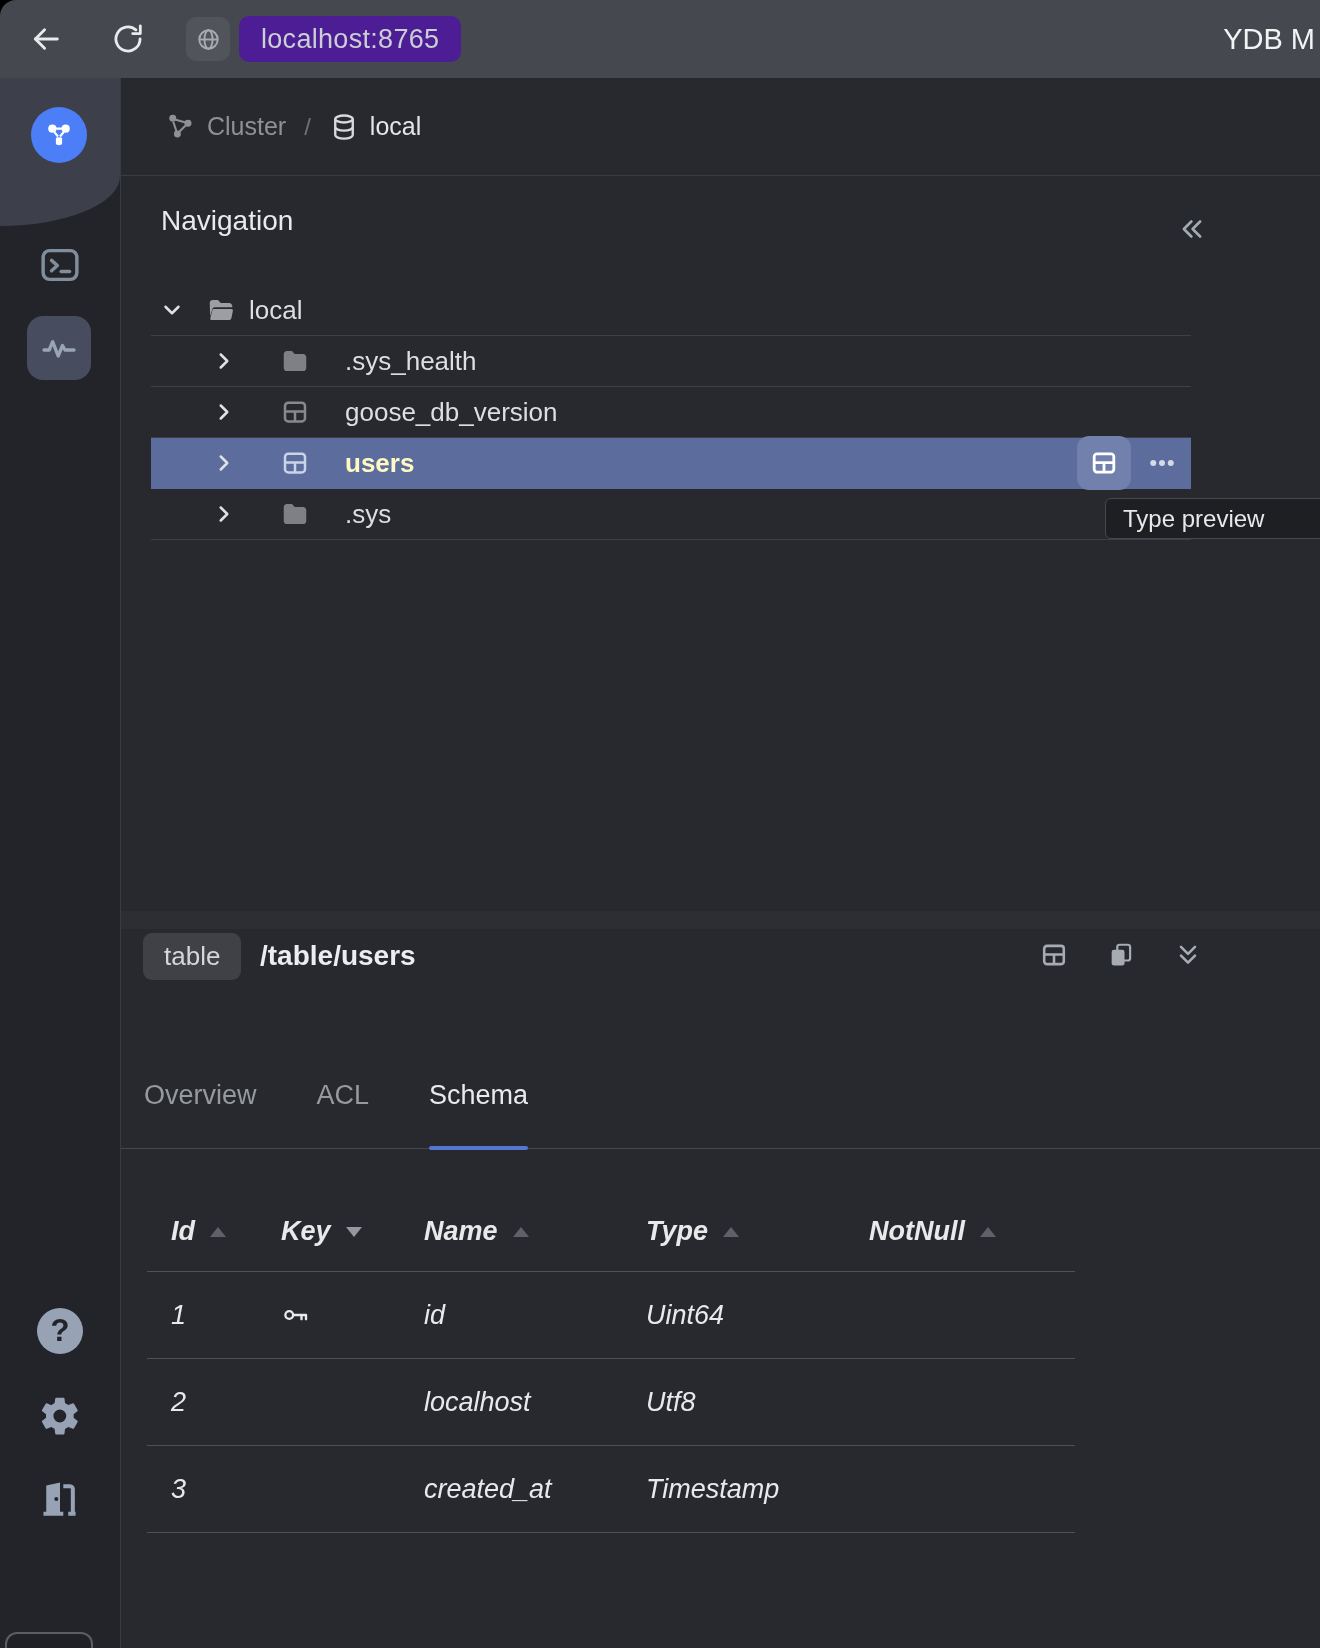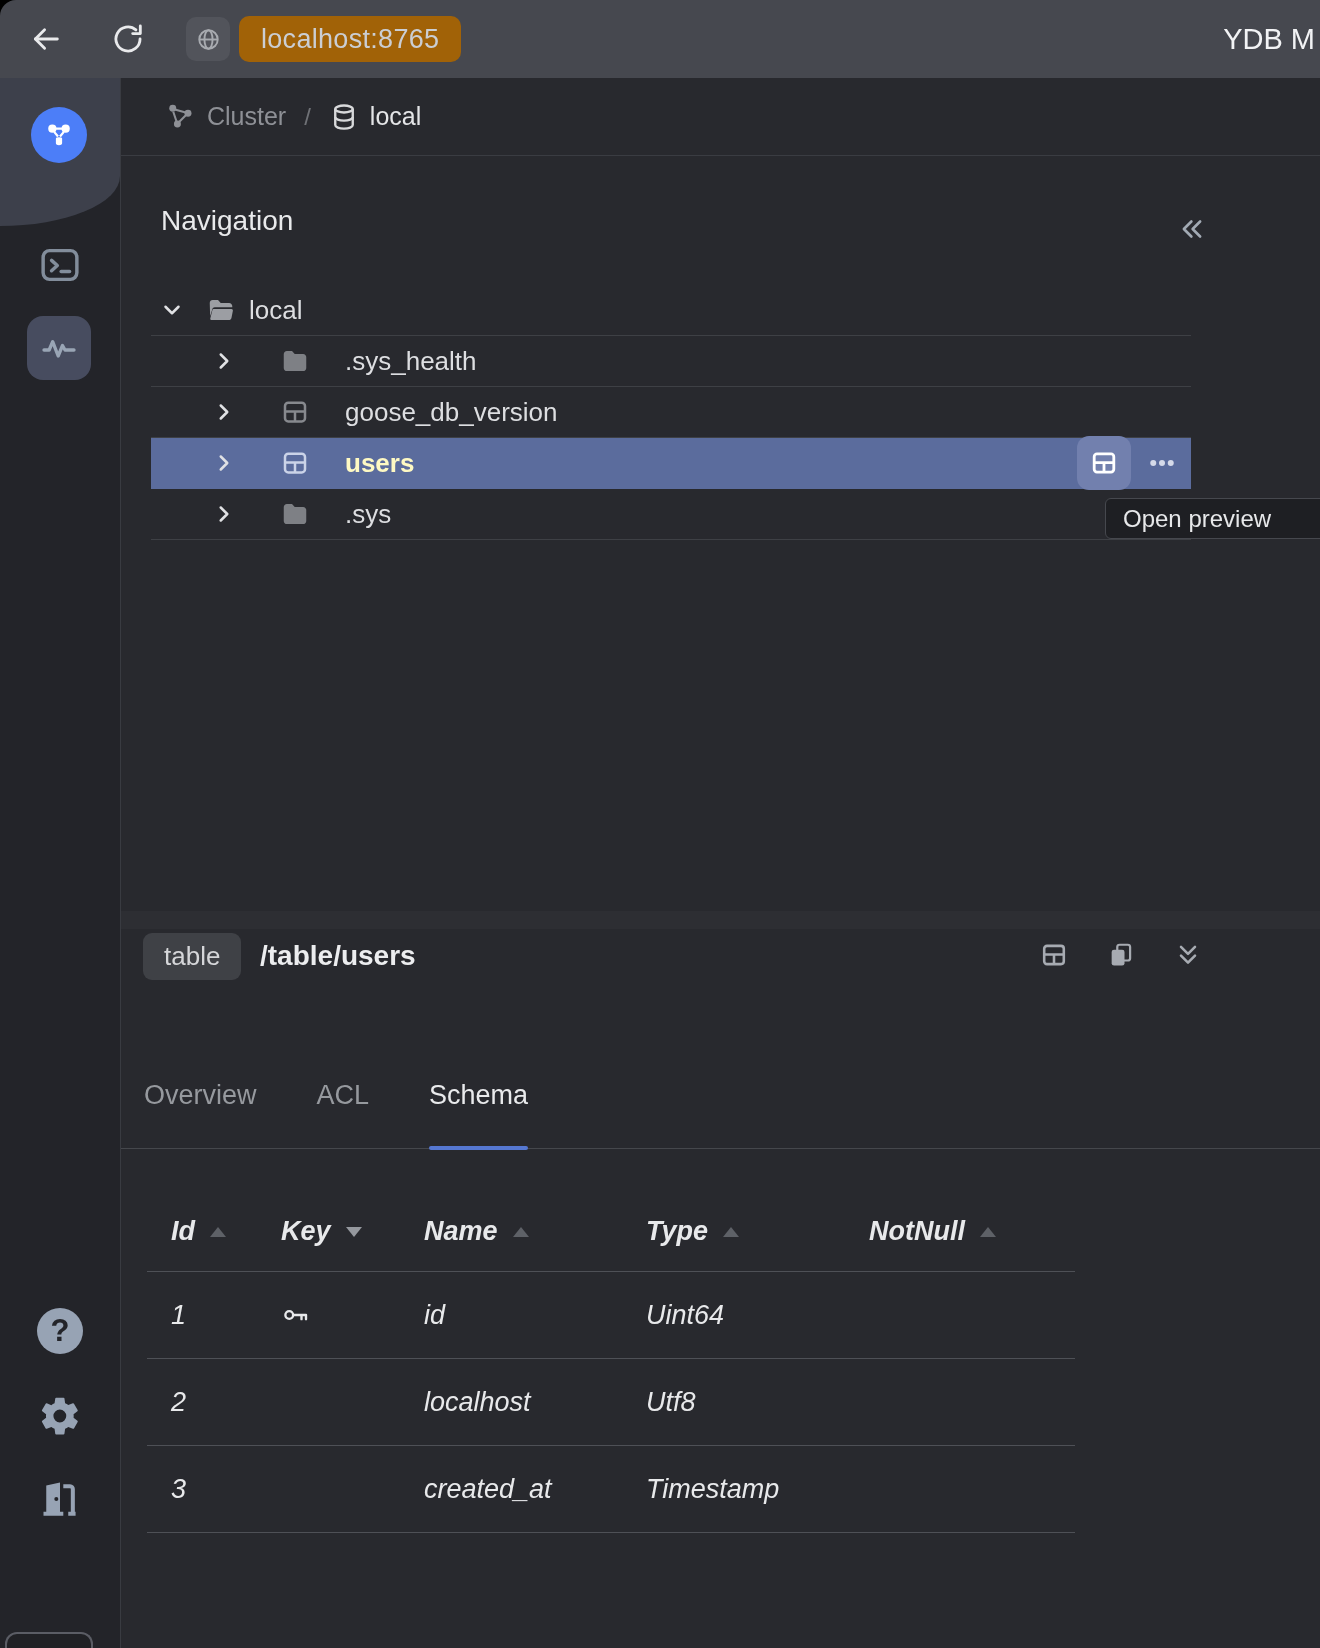--- a/index.html
+++ b/index.html
@@ -13,21 +13,21 @@
 
   
   .topbar{position:relative;height:78px;background:var(--topbar);border-radius:16px 0 0 0;
           display:flex;align-items:center;}
   .nav-btn{width:40px;height:40px;display:flex;align-items:center;justify-content:center;
            color:#E9EAEC;flex:0 0 auto;cursor:pointer;}
   .btn-back{margin-left:26px;}
   .btn-reload{margin-left:42px;}
   .globe-tile{margin-left:38px;width:44px;height:44px;border-radius:10px;background:#52545B;
               display:flex;align-items:center;justify-content:center;color:#A8ABB0;}
-  .url-pill{margin-left:9px;height:46px;border-radius:10px;background:#a16207;display:flex;
+  .url-pill{margin-left:9px;height:46px;border-radius:10px;background:#4c1d95;display:flex;
             align-items:center;padding:0 22px;font-size:27px;color:#CBCED3;letter-spacing:.3px;}
   .win-title{position:absolute;right:5px;top:0;height:78px;display:flex;align-items:center;
              font-size:29px;color:#F2F3F5;white-space:nowrap;}
 
   
   .app{display:flex;height:1570px;}
 
   
   .sidebar{position:relative;width:121px;background:var(--sidebar-bg);border-right:1px solid #393B41;flex:0 0 auto;}
   .sidebar-tabbg{position:absolute;top:0;left:0;width:120px;height:98px;background:var(--sidebar-tab);}
@@ -43,21 +43,21 @@
   .help-circle{width:46px;height:46px;border-radius:50%;background:#97A3B4;color:#232429;
         display:flex;align-items:center;justify-content:center;font-size:31px;font-weight:700;}
   .icon-gear{top:1315px;height:46px;color:#97A3B4;}
   .icon-exit{top:1398px;height:46px;color:#97A3B4;}
   .peek-box{position:absolute;bottom:0;left:5px;width:88px;height:16px;border:2px solid #5B5D65;
         border-bottom:none;border-radius:12px 12px 0 0;background:#202125;}
 
   
   .content{position:relative;flex:1;background:var(--content-bg);overflow:hidden;}
 
-  .breadcrumb-bar{height:78px;border-bottom:1px solid #3A3C42;display:flex;align-items:center;padding-left:44px;}
+  .breadcrumb-bar{height:98px;border-bottom:1px solid #3A3C42;display:flex;align-items:center;padding-left:44px;}
   .crumb{display:flex;align-items:center;gap:11px;font-size:25px;cursor:pointer;}
   .crumb-cluster{color:#8E9096;}
   .crumb-sep{color:#6F7176;margin:0 18px;font-size:24px;}
   .crumb-db{color:#E4E5E7;}
   .crumb-db .ic{color:#D8D9DB;}
 
   .nav-title{position:absolute;top:127px;left:40px;font-size:28px;color:#E9EAEC;}
   .collapse-btn{position:absolute;top:135px;right:112px;width:32px;height:32px;color:#A2AAB4;
         display:flex;align-items:center;justify-content:center;cursor:pointer;}
 
@@ -311,21 +311,21 @@
           <span class="tw ticon folder">
             <svg width="30" height="30" viewBox="0 0 24 24" fill="currentColor">
                 <path d="M3 6.5C3 5.1 4.1 4 5.5 4h4.1l2.2 2.3h6.7c1.4 0 2.5 1.1 2.5 2.5v8.7c0 1.4-1.1 2.5-2.5 2.5h-13C4.1 20 3 18.9 3 17.5z"></path>
               </svg>
           </span>
           <span>.sys</span>
         </div>
       </div>
 
       <div class="tooltip">
-        <span>Open preview</span>
+        <span>Type preview</span>
       </div>
 
       <div class="splitter"></div>
 
       <div class="entity-badge">
         <span>table</span>
       </div>
       <div class="entity-path">/table/users</div>
       <div class="entity-actions">
         <span class="act">

